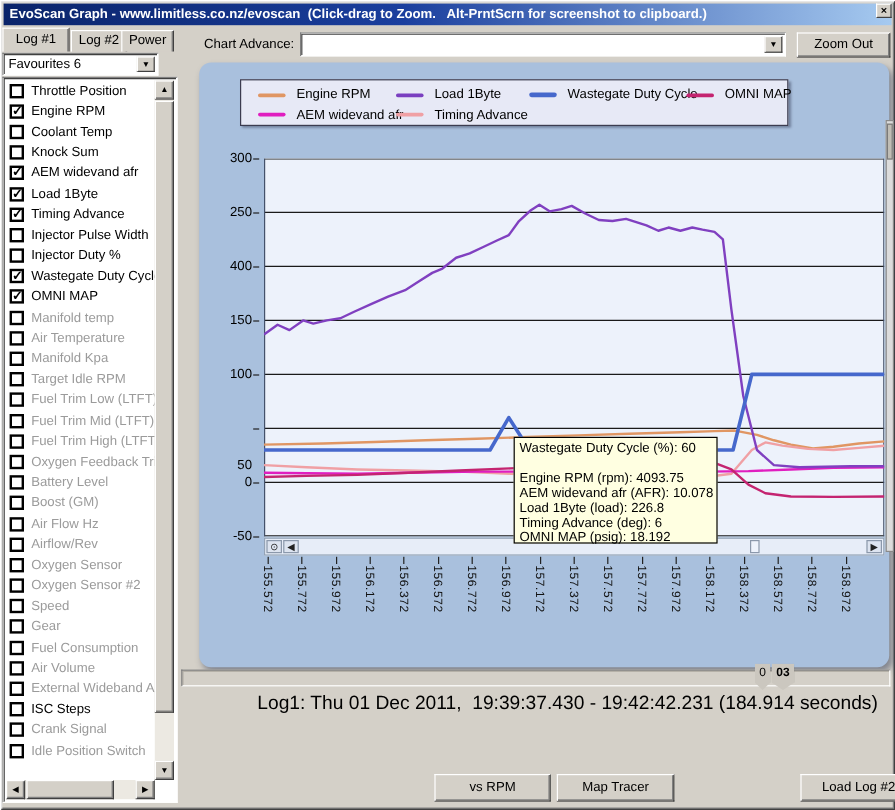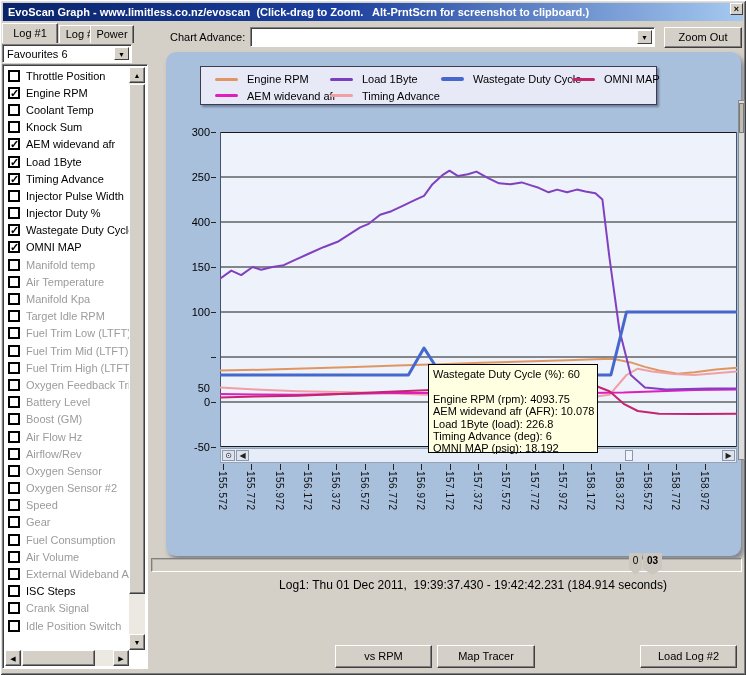--- a/index.html
+++ b/index.html
@@ -34,21 +34,21 @@
     border-bottom:1px solid #ffffff; border-right:1px solid #ffffff;
     box-shadow: inset 1px 1px 0 #404040;
   }
   .tab { position:absolute; font-size:11px; text-align:center; color:#000; }
   .tab.active {
     left:2px; top:23px; width:56px; height:20px; line-height:19px; z-index:2;
     background:#d4d0c8; border-top:1px solid #fff; border-left:1px solid #fff; border-right:1px solid #404040;
     box-shadow: inset -1px 0 0 #808080;
   }
   .tab.t2 { left:59px; }
-  .tab.t3 { left:90px; }
+  .tab.t3 { left:101px; }
   .tab.inactive {
     top:25px; width:47px; height:18px; line-height:17px;
     background:#d4d0c8; border-top:1px solid #fff; border-left:1px solid #fff; border-right:1px solid #404040;
     box-shadow: inset -1px 0 0 #808080;
   }
   .tab.t3 { width:44px; }
   .toolbar-label { position:absolute; left:170px; top:31px; font-size:11px; color:#000; }
   .combo { position:absolute; }
   .combo .arrow-btn {
     position:absolute; right:2px; top:2px; bottom:2px; width:15px;
@@ -107,22 +107,22 @@
   .hslider { position:absolute; left:151px; top:558px; width:591px; height:14px;
              background:#d4d0c8;
              border-top:1px solid #808080; border-left:1px solid #808080;
              border-bottom:1px solid #fff; border-right:1px solid #fff;
              box-shadow: inset 1px 1px 0 #b5b1a8; }
   .slider-handle { position:absolute; top:-6px; height:22px; background:#cbc7bf;
              clip-path:polygon(0 0,100% 0,100% 72%,50% 100%,0 72%);
              filter:drop-shadow(1px 1px 1px rgba(0,0,0,0.55));
              font-size:10px; color:#000; text-align:center; line-height:15px; z-index:4; }
   .status { position:absolute; left:200px; top:578px; width:546px; text-align:center;
-            font-size:12px; color:#000; white-space:pre; }
-  .footer-btn { position:absolute; top:645px; height:23px; font-size:11px; text-align:center; line-height:21px; color:#000; }
+            font-size:16px; color:#000; white-space:pre; }
+  .footer-btn { position:absolute; top:645px; height:23px; font-size:11px; text-align:center; line-height:21px; color:#000;margin-left:27px; }
   .right-strip { position:absolute; right:1px; top:100px; width:7px; height:360px;
             background:#dcdcdc; border:1px solid #8a8a8a; }
   .right-strip .thumb { position:absolute; left:0; top:2px; width:5px; height:30px; background:#c0bdb5; border:1px solid #7a7a7a; }
 </style>
 </head>
 <body>
 
 <div class="win">
 
   <div class="titlebar">EvoScan Graph - www.limitless.co.nz/evoscan  (Click-drag to Zoom.   Alt-PrntScrn for screenshot to clipboard.)</div>

